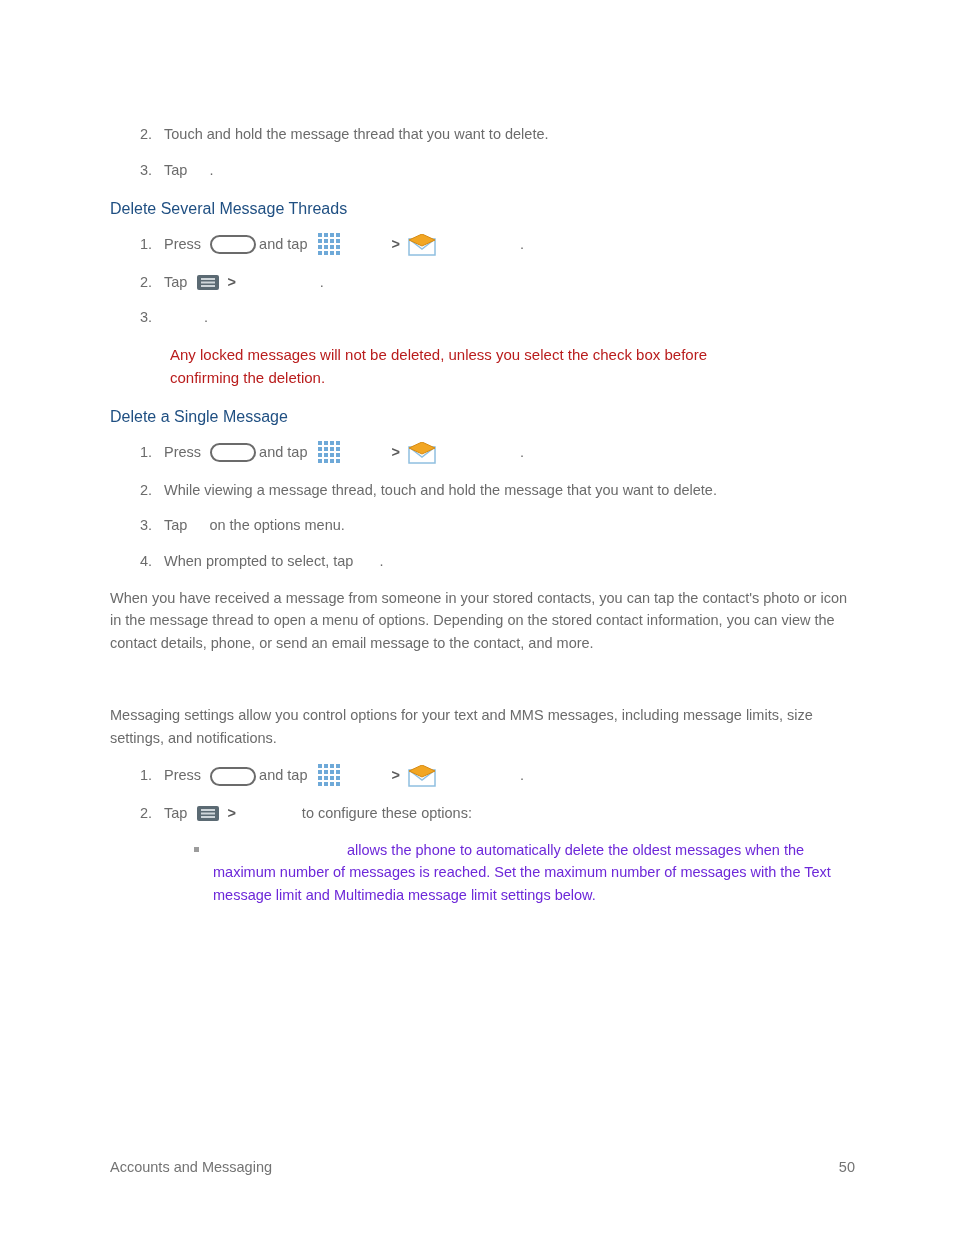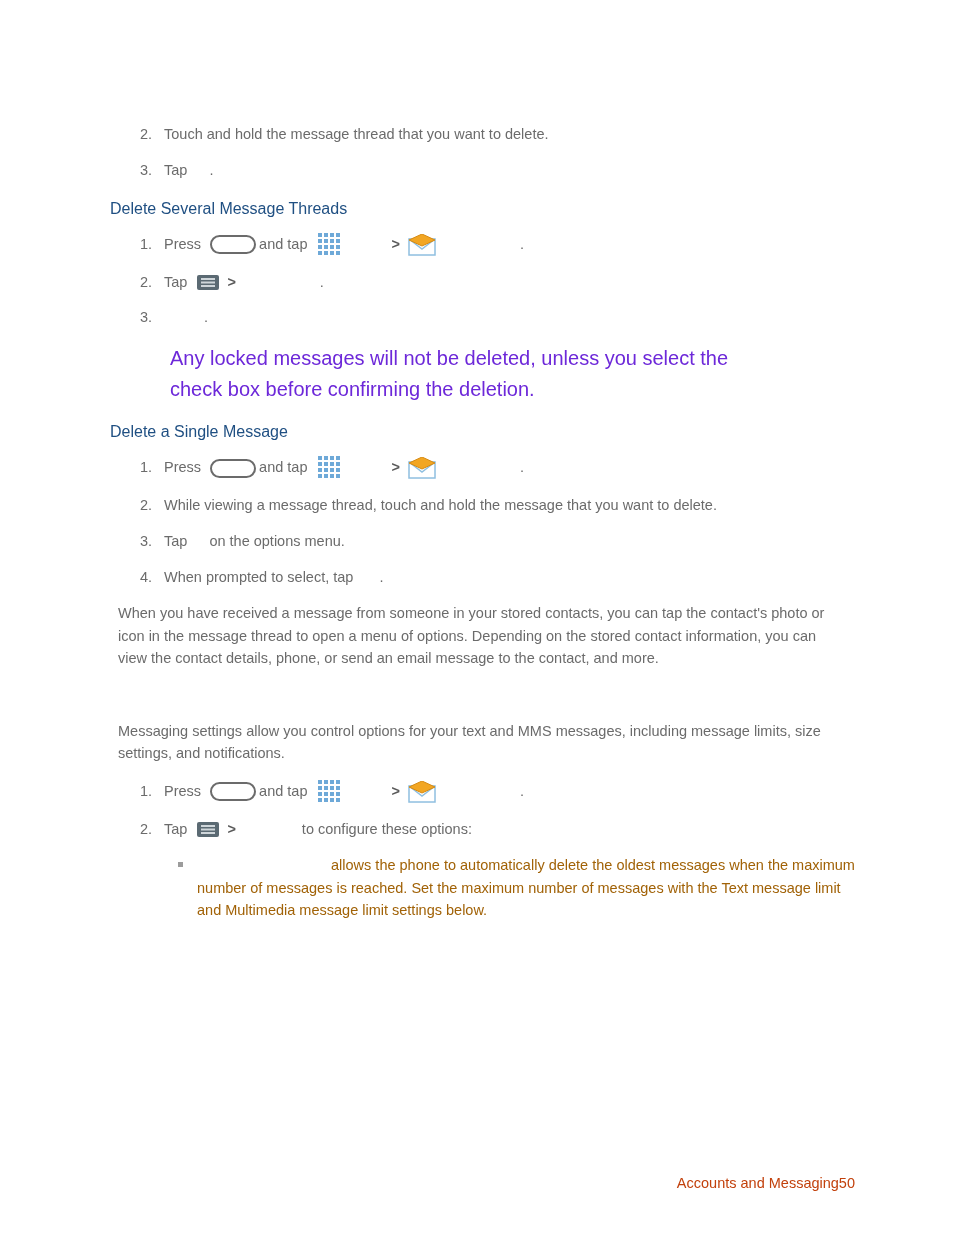--- a/index.html
+++ b/index.html
@@ -43,31 +43,31 @@
   ol.numbered > li .txtwrap {
     flex: 1;
   }
   h3.section {
     color: #1f4f82;
     font-weight: 400;
     font-size: 16px;
     margin: 18px 0 8px 0;
   }
   .note {
-    color: #6d28d9;
-    font-size: 20px;
+    color: #b91c1c;
+    font-size: 15px;
     margin: 10px 0 10px 60px;
     line-height: 1.55;
     padding-right: 100px;
   }
   .para {
     font-size: 14.5px;
     line-height: 1.55;
     color: #6b6b6b;
-    margin: 14px 8px;
+    margin: 14px 0;
   }
   .gap { margin-right: 22px; }
   .gap-sm { margin-right: 6px; text-align: right; }
   .icon {
     display: inline-block;
     vertical-align: middle;
     margin: 0 4px;
     flex-shrink: 0;
   }
   .home-btn {
@@ -110,45 +110,45 @@
   }
   .menu-btn svg { display:block; }
   ul.bullets {
     list-style: none;
     padding: 0;
     margin: 6px 0 0 60px;
   }
   ul.bullets > li {
     font-size: 14.5px;
     line-height: 1.55;
-    color: #a16207;
-    margin: 10px 0;
+    color: #6d28d9;
+    margin: 10px 16px;
     display: flex;
     gap: 14px;
   }
   ul.bullets > li .sq {
     width: 5px; height: 5px;
     background: #9c9c9c;
     margin-top: 8px;
     margin-left: 8px;
     flex-shrink: 0;
   }
   ul.bullets > li .bwrap {
     flex: 1;
   }
   .bullet-lead { display:inline-block; width: 130px; }
   .footer {
     position: absolute;
     left: 110px;
     right: 99px;
-    bottom: 44px;
+    bottom: 60px;
     display: flex;
-    justify-content: flex-end;
+    justify-content: space-between;
     font-size: 14.5px;
-    color: #c2410c;
+    color: #737373;
   }
   .space-trail { display:inline-block; width: 40px; }
 </style>
 </head>
 <body>
 
 <div class="page">
 
   <ol class="numbered">
     <li>

